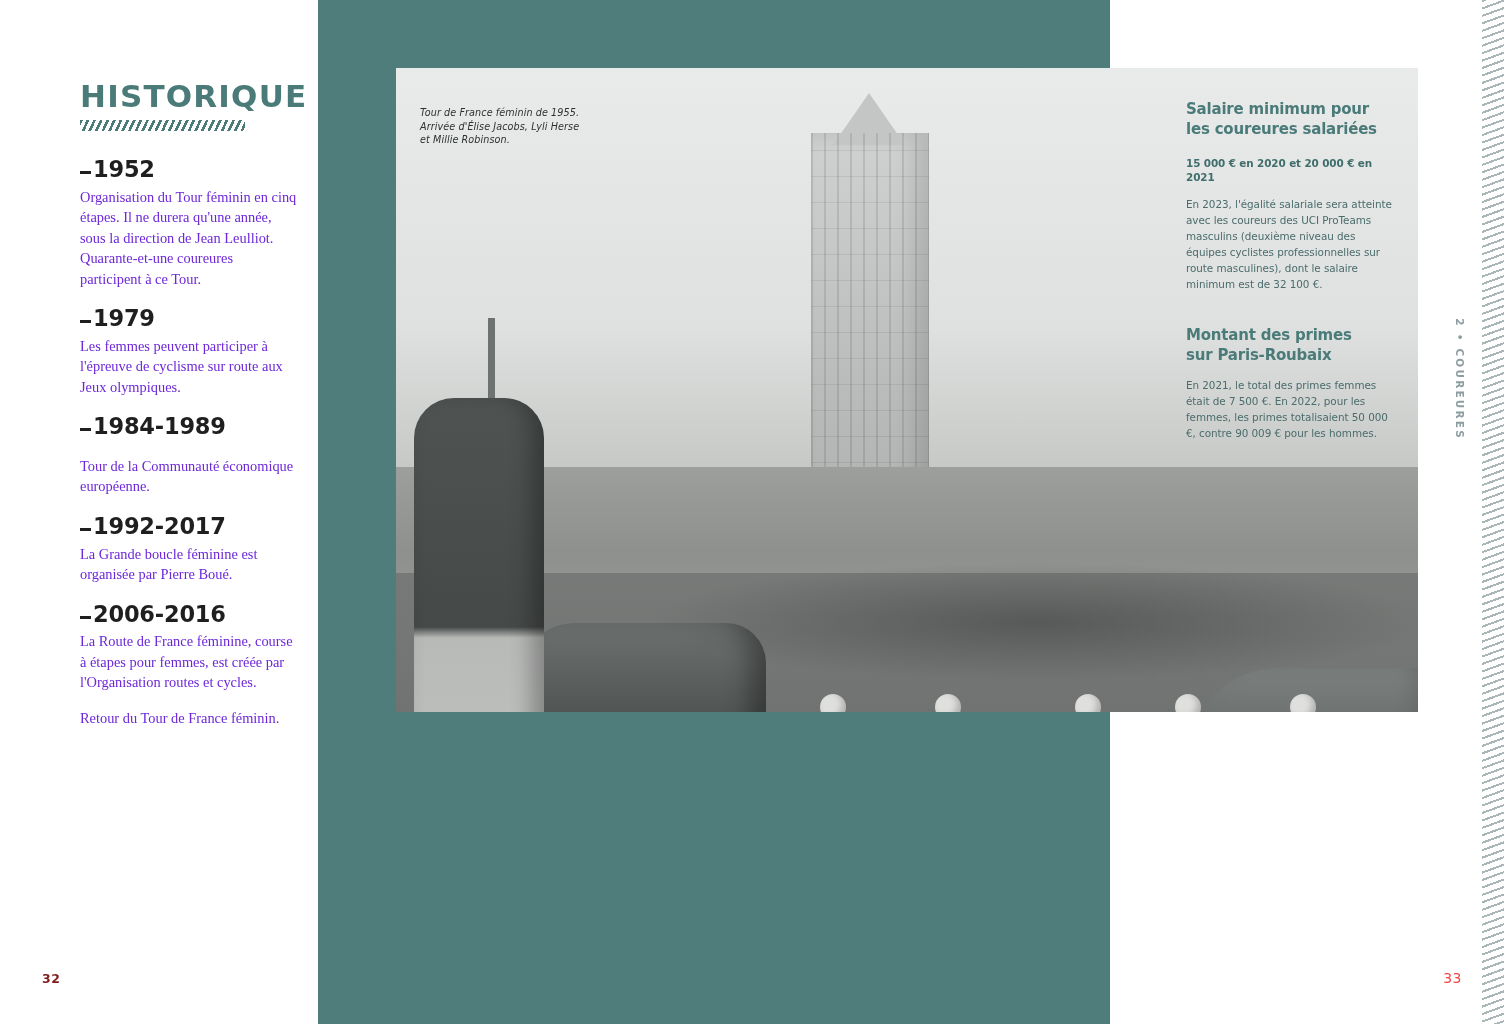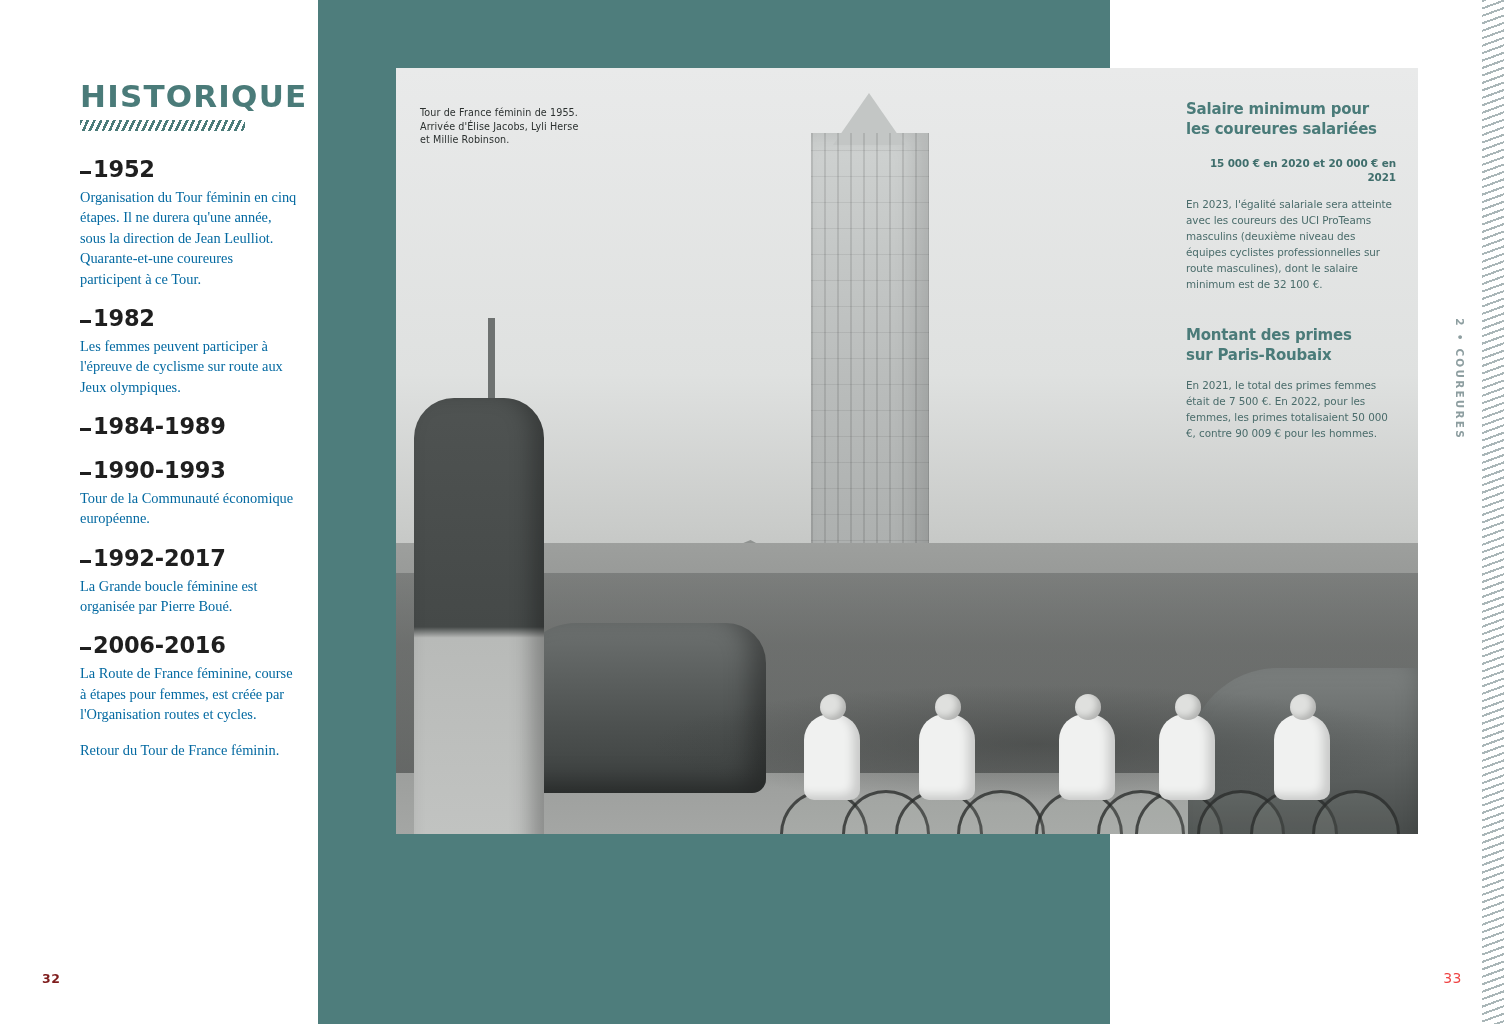--- a/index.html
+++ b/index.html
@@ -62,21 +62,21 @@
     display: inline-block;
     width: 11px; height: 3px;
     background: #1f1f1f;
     vertical-align: 3px;
     margin-right: 2px;
   }
   .entry-text {
     font-family: "Liberation Serif", serif;
     font-size: 14.4px;
     line-height: 1.42;
-    color: #0369a1;
+    color: #6d28d9;
     margin-top: 3px;
   }
 
   .page-num-left {
     position: absolute;
     left: 42px; bottom: 38px;
     font-family: "DejaVu Sans", sans-serif;
     font-weight: bold;
     font-size: 12.5px;
     color: #7f1d1d;
@@ -94,23 +94,24 @@
     position: absolute;
     left: 1110px; top: 0;
     width: 394px; height: 1024px;
     background: #ffffff;
   }
 
   
   .photo-card {
     position: absolute;
     left: 396px; top: 68px;
-    width: 1022px; height: 766px;
+    width: 1022px; height: 644px;
     background: #9aa3a3;
     overflow: hidden;
+    font-style: italic;
   }
   .photo-sky {
     position: absolute; inset: 0;
     background: linear-gradient(180deg, #e9eaea 0%, #dfe1e0 40%, #c9cbc9 60%, #b9bbb9 72%, #a9aaa8 100%);
   }
   .ground {
     position: absolute;
     left: 0; right: 0; bottom: 0; height: 38%;
     background: linear-gradient(180deg, #9d9f9d 0%, #8e908e 35%, #a4a6a4 100%);
   }
@@ -248,21 +249,20 @@
     letter-spacing: -0.2px;
   }
   .side-sub {
     font-family: "DejaVu Sans", sans-serif;
     font-weight: bold;
     font-size: 10.4px;
     line-height: 1.4;
     color: #3f6e6c;
     margin-top: 16px;
     letter-spacing: -0.1px;
-    text-align: right;
   }
   .side-body {
     font-family: "DejaVu Sans", sans-serif;
     font-size: 10.4px;
     line-height: 1.55;
     color: #4a6c6b;
     margin-top: 11px;
     letter-spacing: -0.05px;
   }
   .side-head.second { margin-top: 34px; }
@@ -316,30 +316,29 @@
     </div>
 
     <div class="entries">
 
       <div class="entry">
         <div class="entry-year"><span class="dash"></span><span>1952</span></div>
         <div class="entry-text">Organisation du Tour féminin en cinq étapes. Il ne durera qu'une année, sous la direction de Jean Leulliot. Quarante-et-une coureures participent à ce Tour.</div>
       </div>
 
       <div class="entry">
-        <div class="entry-year"><span class="dash"></span><span>1982</span></div>
+        <div class="entry-year"><span class="dash"></span><span>1979</span></div>
         <div class="entry-text">Les femmes peuvent participer à l'épreuve de cyclisme sur route aux Jeux olympiques.</div>
       </div>
 
       <div class="entry">
         <div class="entry-year"><span class="dash"></span><span>1984-1989</span></div>
       </div>
 
       <div class="entry">
-        <div class="entry-year"><span class="dash"></span><span>1990-1993</span></div>
         <div class="entry-text">Tour de la Communauté économique européenne.</div>
       </div>
 
       <div class="entry">
         <div class="entry-year"><span class="dash"></span><span>1992-2017</span></div>
         <div class="entry-text">La Grande boucle féminine est organisée par Pierre Boué.</div>
       </div>
 
       <div class="entry">
         <div class="entry-year"><span class="dash"></span><span>2006-2016</span></div>

